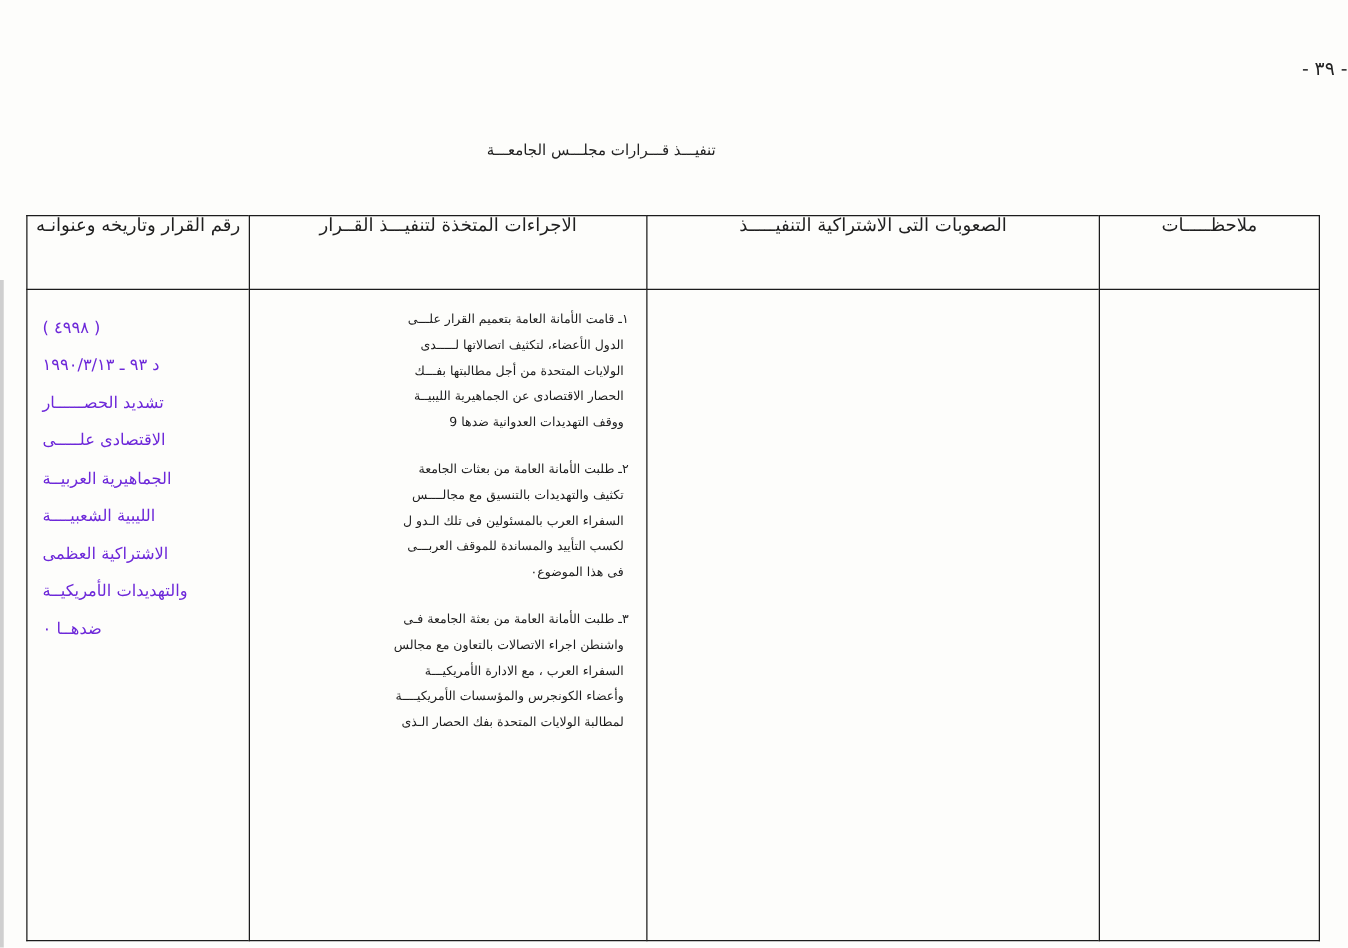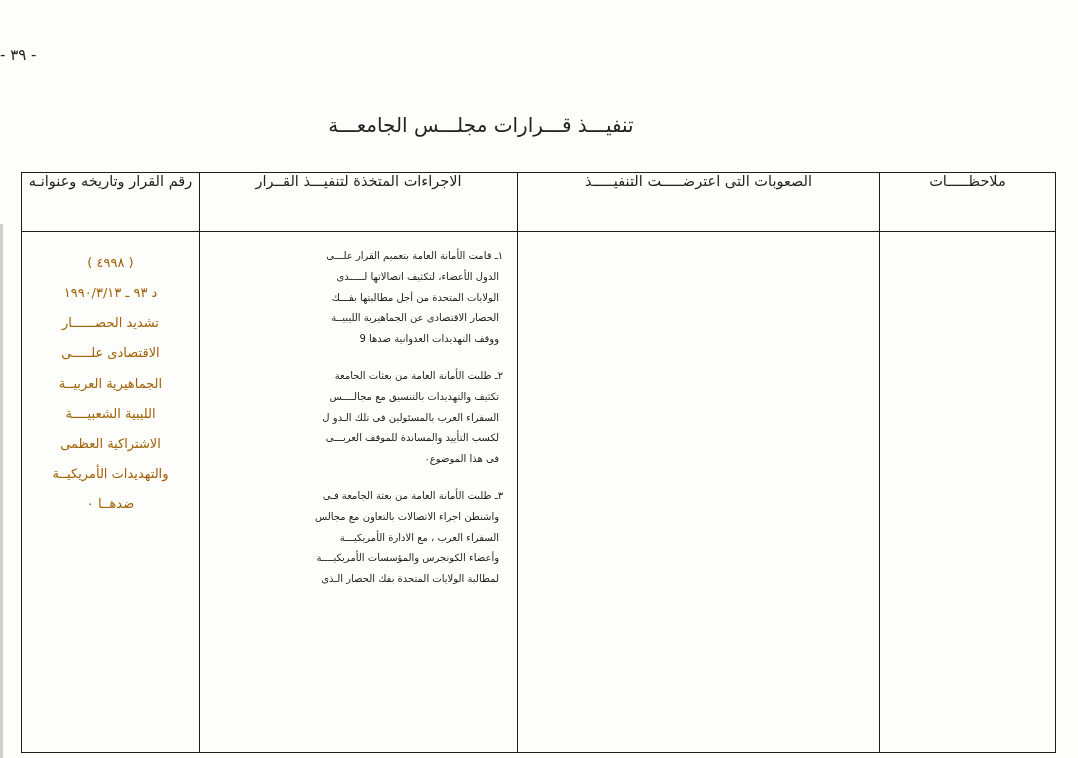--- a/index.html
+++ b/index.html
@@ -28,32 +28,32 @@
     top: 224px;
     width: 3px;
     height: 534px;
     background: #cfcfcf;
   }
   .page-number {
     position: absolute;
     top: 46px;
     left: 0;
     width: 1078px;
-    text-align: left;
+    text-align: right;
     font-size: 15px;
     letter-spacing: 2px;
     color: #222;
   }
   .doc-title {
     position: absolute;
     top: 113px;
     left: 0;
     width: 962px;
     text-align: center;
-    font-size: 20px;
+    font-size: 12px;
     letter-spacing: 4px;
     color: #232323;
     font-family: "DejaVu Sans", "Liberation Sans", sans-serif;
   }
   .table-wrap {
     position: absolute;
     top: 172px;
     left: 22px;
     width: 1034px;
     height: 586px;
@@ -91,23 +91,23 @@
     font-size: 10px;
     line-height: 2.08;
     letter-spacing: 0.3px;
     text-align: right;
     color: #1d1d1d;
   }
   .decision-inner {
     padding: 16px 12px 10px 12px;
     font-size: 13px;
     line-height: 2.32;
-    text-align: center;
+    text-align: left;
     letter-spacing: 0.4px;
-    color: #a16207;
+    color: #6d28d9;
   }
   .decision-inner .dline { display: block; white-space: nowrap; }
   .para {
     margin: 0 0 16px 0;
   }
   .para:last-child { margin-bottom: 16px; }
   .para .ln {
     display: block;
     white-space: nowrap;
   }
@@ -133,21 +133,21 @@
     <table class="doc-table">
       <colgroup>
         <col class="col-notes">
         <col class="col-obstacles">
         <col class="col-actions">
         <col class="col-decision">
       </colgroup>
       <thead>
         <tr>
           <th>ملاحظـــــات</th>
-          <th>الصعوبات التى اعترضـــــت  التنفيـــــذ</th>
+          <th>الصعوبات التى الاشتراكية  التنفيـــــذ</th>
           <th>الاجراءات المتخذة  لتنفيـــذ القــرار</th>
           <th>
             <span class="dline">رقم القرار وتاريخه</span>
             <span class="dline">وعنوانـه</span>
           </th>
         </tr>
       </thead>
       <tbody>
         <tr>
           <td>

